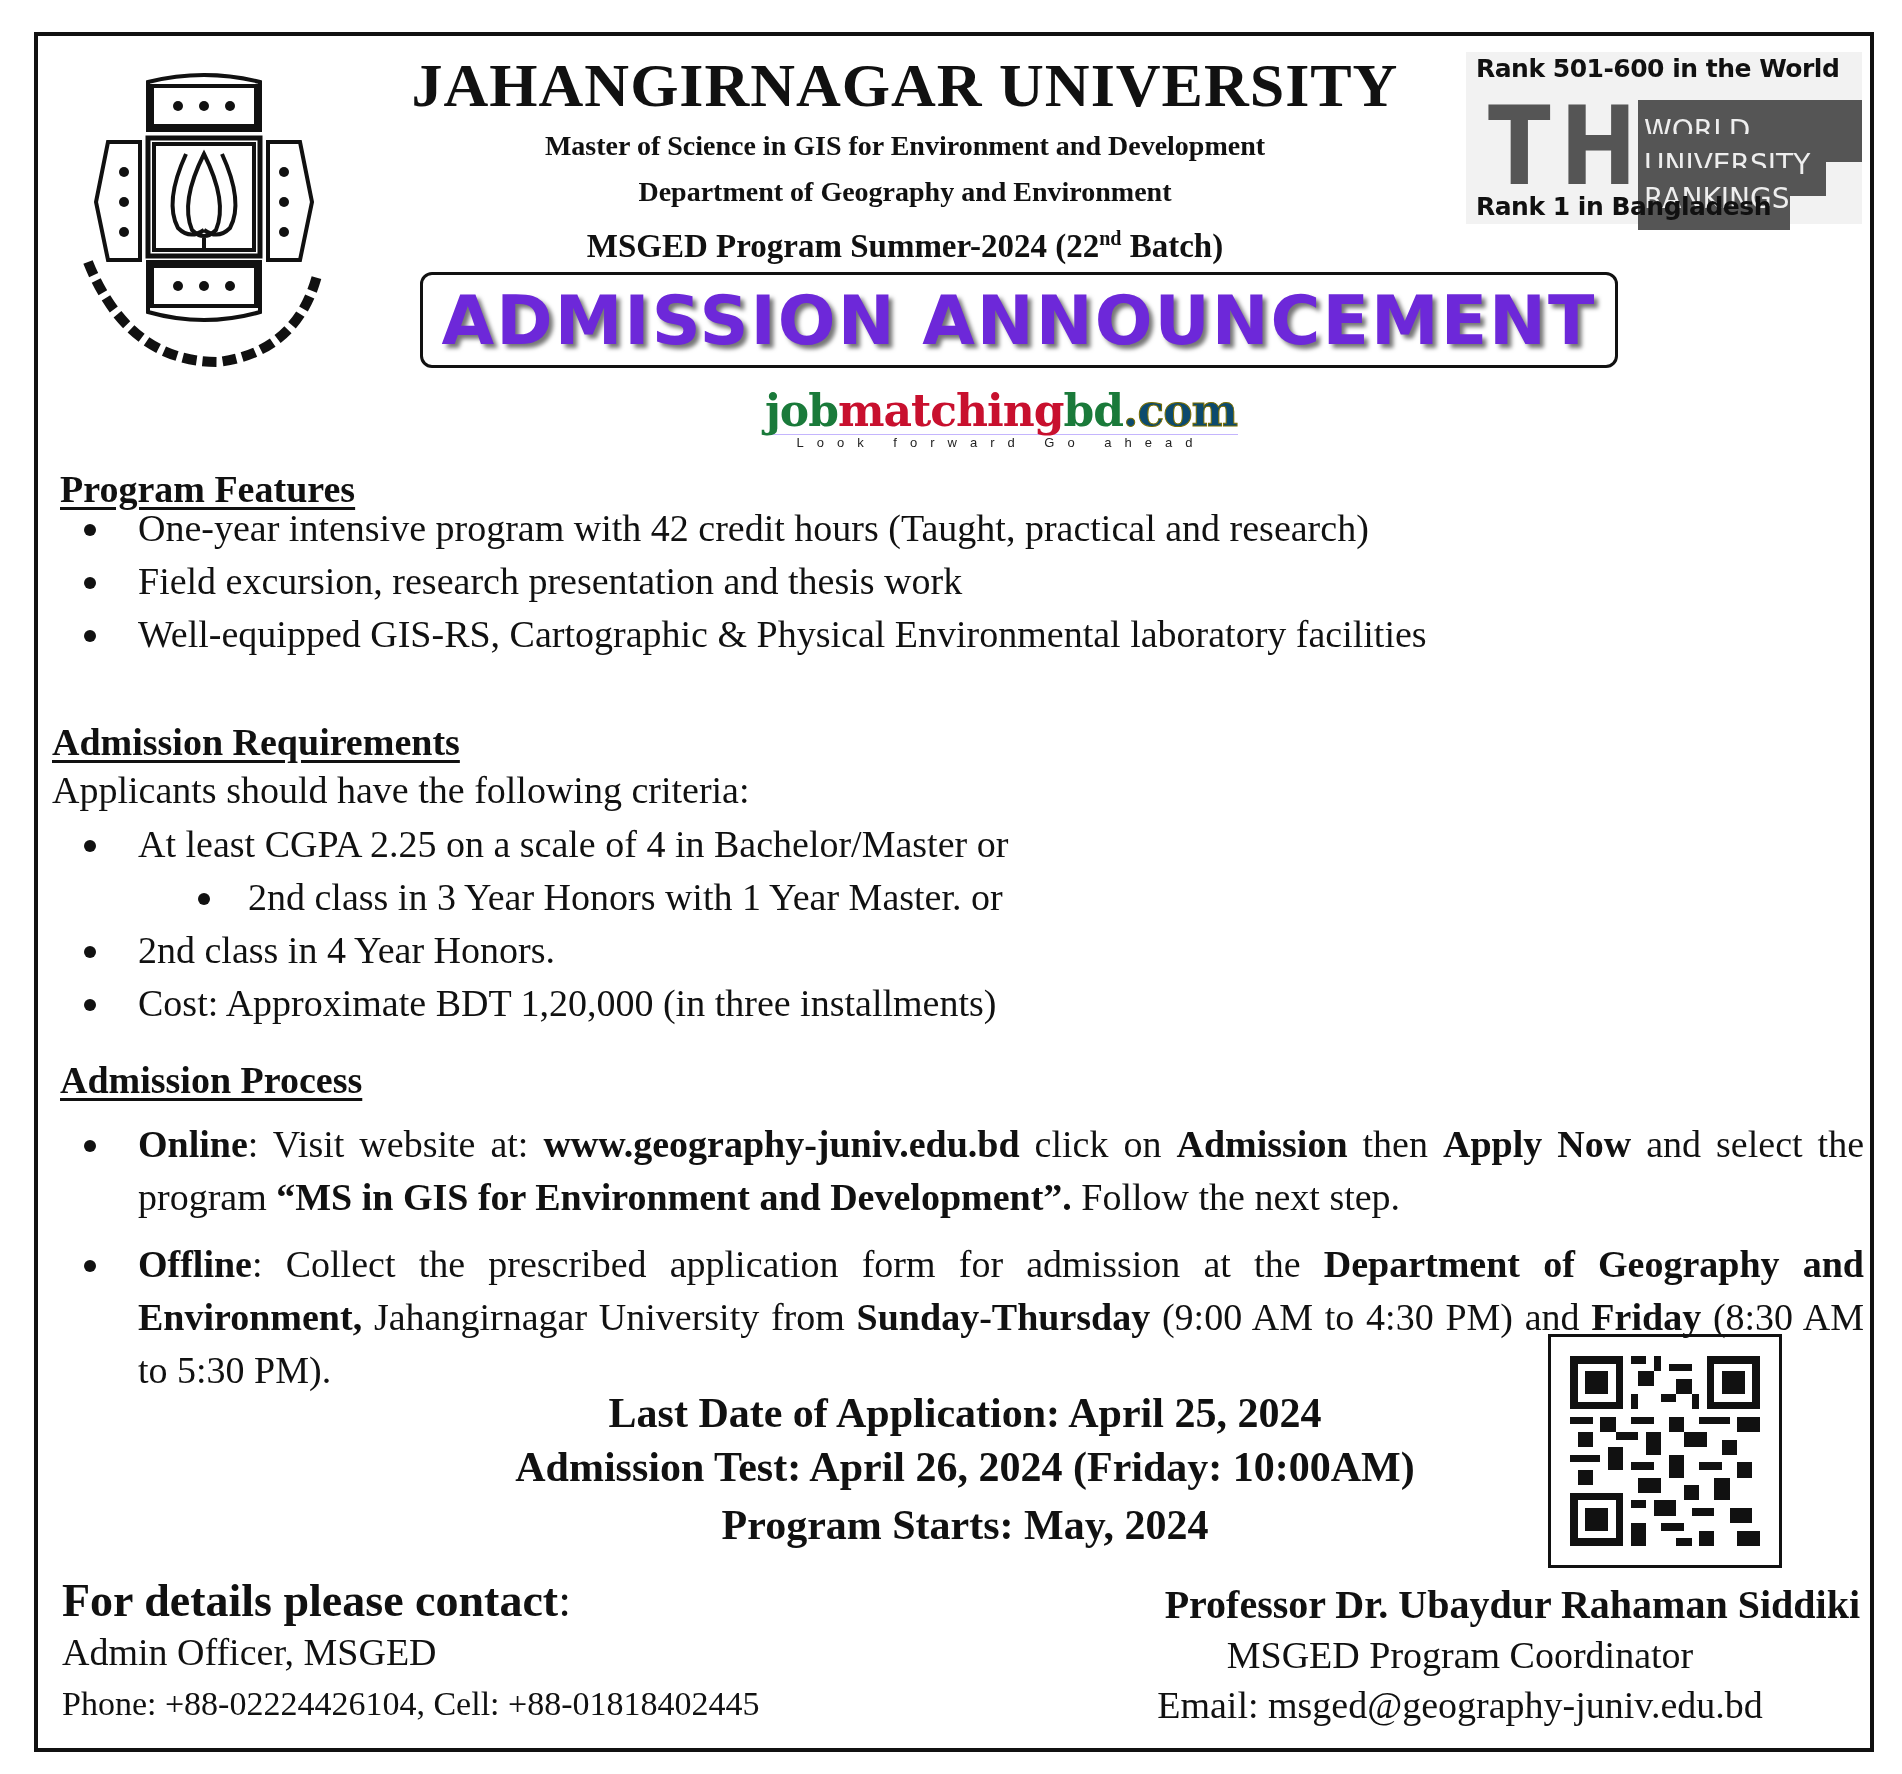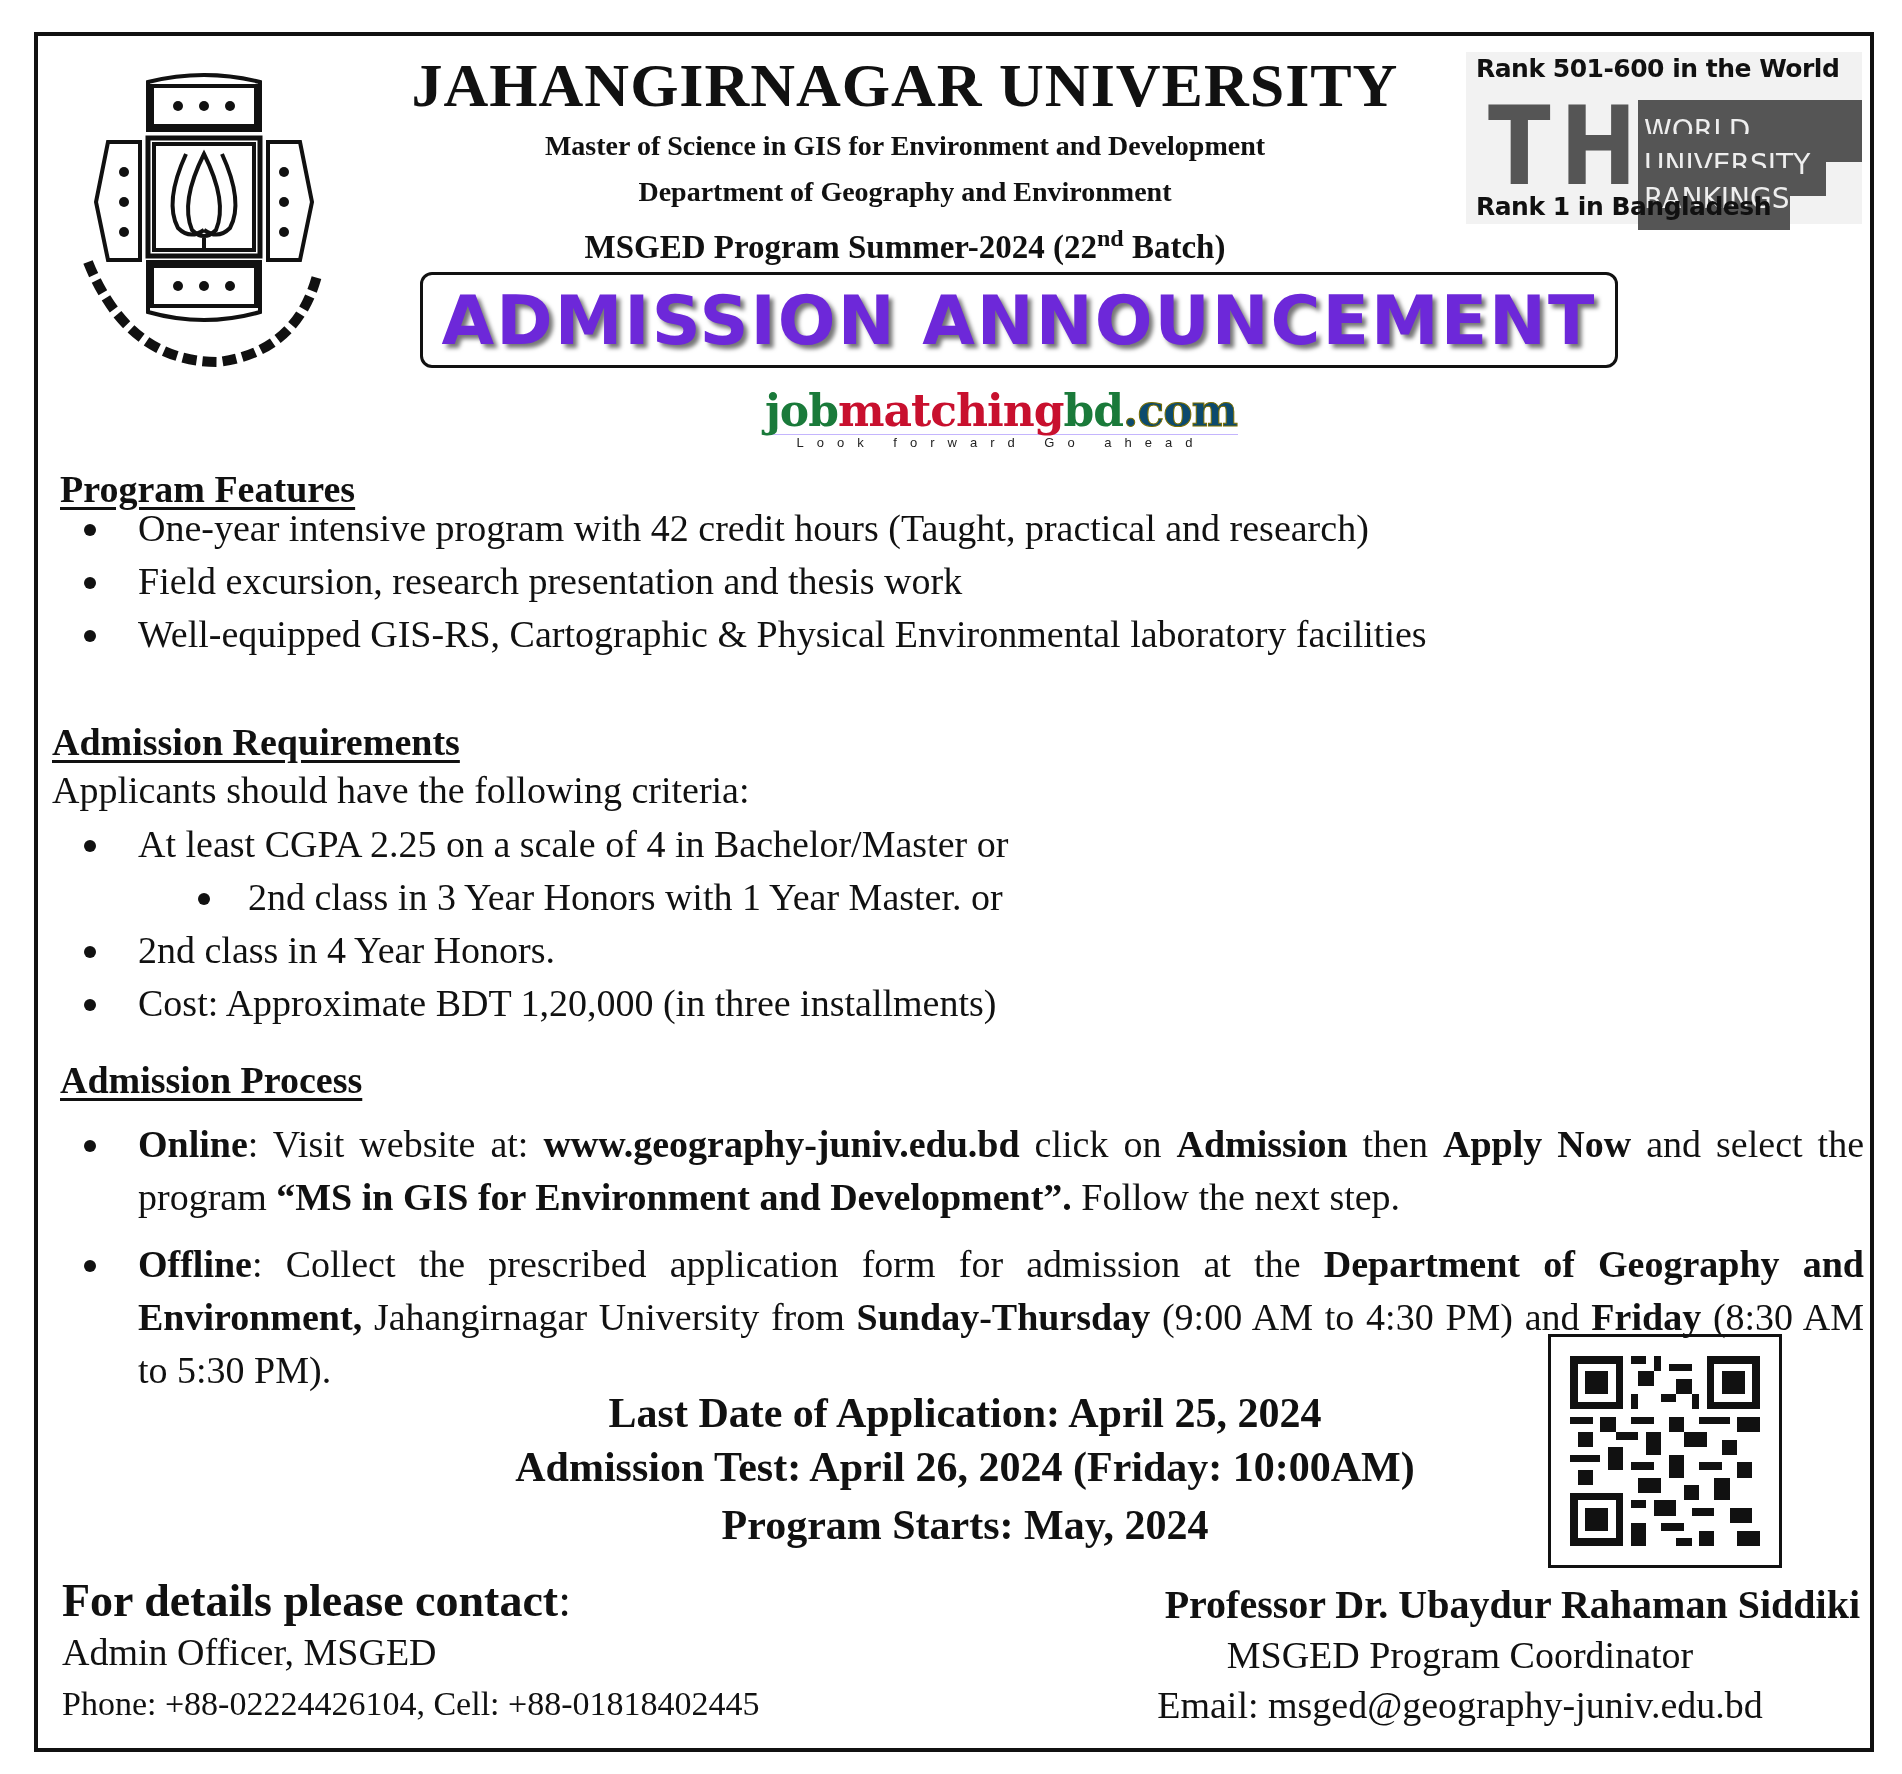--- a/index.html
+++ b/index.html
@@ -9,21 +9,21 @@
            border: 4px solid #111; box-sizing: border-box; }
   .abs { position: absolute; }
   
   .logo { left: 68px; top: 62px; width: 272px; height: 320px; }
   .uni-title { left: 360px; top: 48px; width: 1090px; text-align: center; font-weight: bold;
                font-size: 62px; letter-spacing: 1px; line-height: 74px; }
   .sub { left: 360px; width: 1090px; text-align: center; font-weight: bold; font-size: 28px; line-height: 44px; }
   .sub1 { top: 124px; }
   .sub2 { top: 170px; }
   .sub3 { top: 216px; font-size: 33px; }
-  .sub3 sup { font-size: 24px; }
+  .sub3 sup { font-size: 20px; }
   .rank-box { left: 1466px; top: 52px; width: 396px; height: 172px; background: #f2f2f2; }
   .rank-top, .rank-bot { position: absolute; left: 10px; font-family: "DejaVu Sans", sans-serif;
                          font-weight: bold; font-size: 25px; color: #111; letter-spacing: -0.5px; }
   .rank-top { top: 2px; }
   .rank-bot { top: 140px; }
   .the-letters { position: absolute; left: 22px; top: 46px; height: 98px; display: flex; gap: 4px; }
   .the-letters span { font-family: "DejaVu Sans", sans-serif; font-weight: bold; font-size: 108px;
                       line-height: 98px; color: #555; letter-spacing: -6px; transform: scaleX(0.85); transform-origin: left; }
   .wur { position: absolute; left: 172px; font-family: "DejaVu Sans", sans-serif; font-size: 28px;
          line-height: 30px; color: #eee; background: #555; padding: 16px 6px; }

